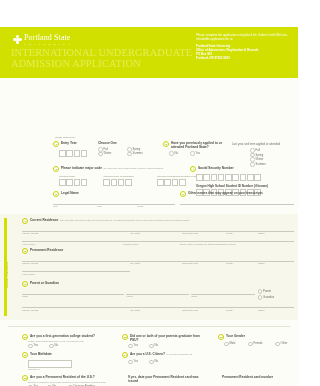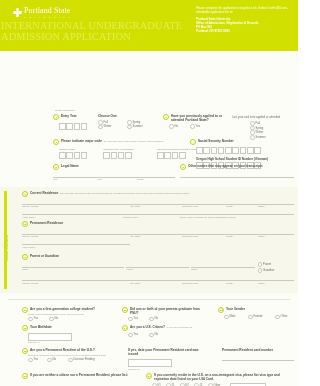--- a/index.html
+++ b/index.html
@@ -7,34 +7,34 @@
     width:298px;height:386px;overflow:hidden;
     background:#ffffff;
     font-family:"Liberation Sans",sans-serif;
     font-size:3.1px;
     color:#4a4a42;
     -webkit-font-smoothing:antialiased;
   }
   .page{position:relative;width:298px;height:386px;background:#fdfdf7;}
 
   
-  .header{position:relative;height:51px;background:#d2e000;overflow:hidden;}
+  .header{position:relative;height:51px;background:#d2e000;overflow:hidden;margin-top:27px;}
   .logo-wrap{position:absolute;left:13px;top:7px;display:flex;align-items:center;gap:2px;}
   .logo-mark{width:9px;height:9px;position:relative;flex:0 0 auto;}
   .logo-mark span{position:absolute;background:#ffffff;border-radius:50%;}
   .lm-c{width:3.2px;height:3.2px;left:2.9px;top:2.9px;}
   .lm-t{width:3.4px;height:3.6px;left:2.8px;top:0px;}
   .lm-b{width:3.4px;height:3.6px;left:2.8px;top:5.4px;}
   .lm-l{width:3.6px;height:3.4px;left:0px;top:2.8px;}
   .lm-r{width:3.6px;height:3.4px;left:5.4px;top:2.8px;}
   .logo-text{line-height:1;}
   .logo-title{color:#ffffff;font-family:"Liberation Serif",serif;font-size:8px;letter-spacing:.1px;font-weight:400;}
   .logo-sub{color:#ffffff;font-size:2.2px;letter-spacing:1.5px;text-align:right;margin-top:.5px;}
   .big-title{
-    position:absolute;left:1px;top:21px;width:190px;
+    position:absolute;left:11px;top:21px;width:190px;
     font-family:"Liberation Serif",serif;
     font-size:10.4px;line-height:10.6px;letter-spacing:.15px;
     color:#e4ee55;font-weight:400;
   }
   .addr-block{position:absolute;left:196px;top:7px;width:96px;color:#ffffff;}
   .addr-note{font-size:2.9px;line-height:3.9px;margin-bottom:3px;}
   .addr-lines{font-size:2.9px;line-height:3.9px;font-weight:bold;}
 
   
   .sheet{position:relative;padding:0;}

